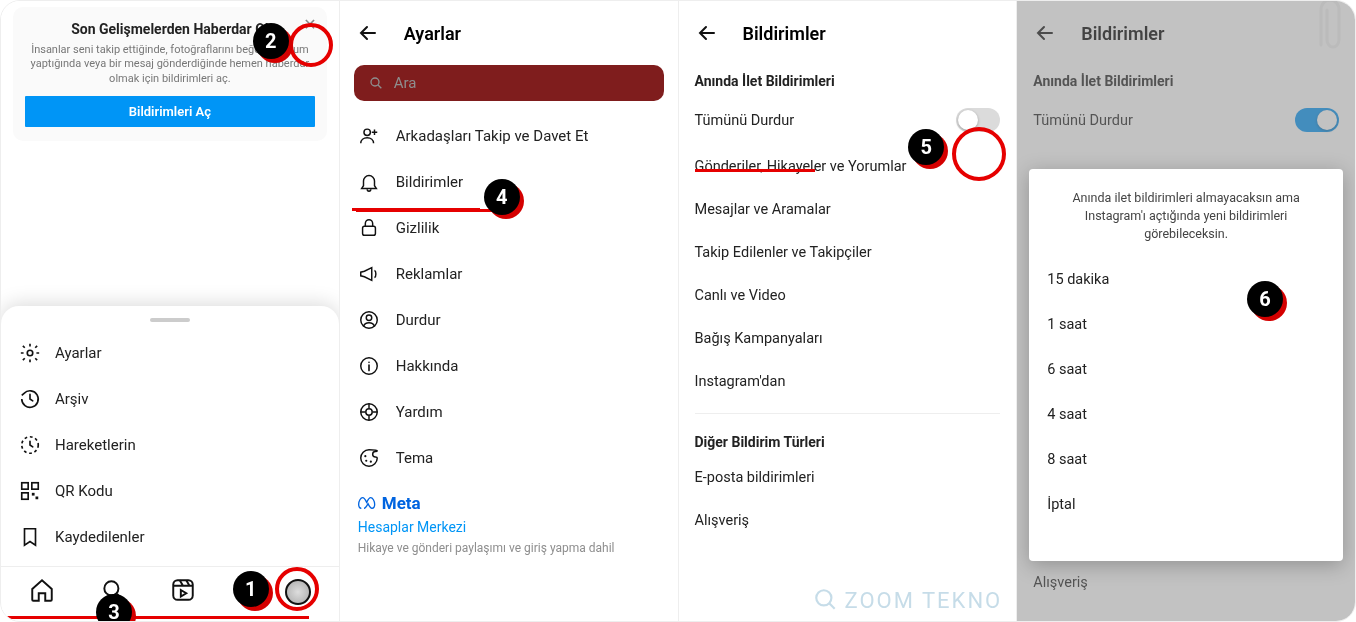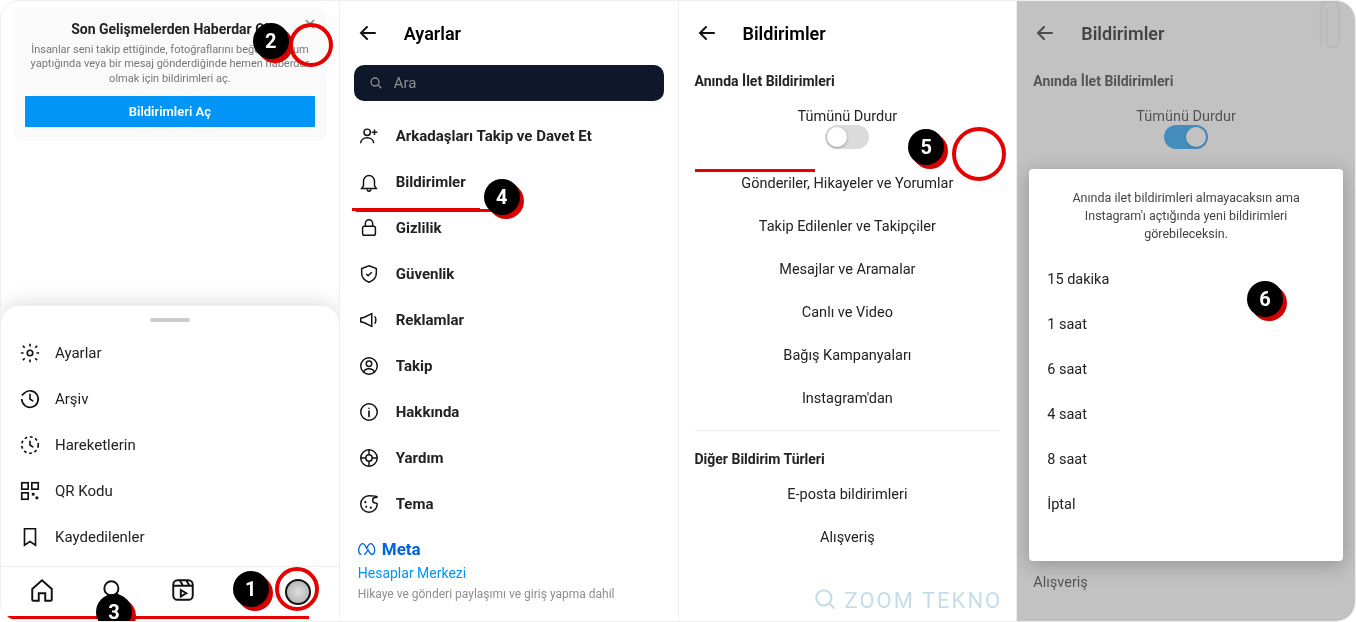--- a/index.html
+++ b/index.html
@@ -31,34 +31,34 @@
   .p1-item { display: flex; align-items: center; gap: 14px; padding: 12px 18px; font-size: 15px; color: #222; }
   .p1-item svg, .p1-item .ic { width: 22px; height: 22px; flex-shrink: 0; }
   .p1-tabbar { display: flex; justify-content: space-around; align-items: center; padding: 10px 6px 14px; border-top: 1px solid #eee; margin-top: 6px; }
   .p1-tab svg { width: 26px; height: 26px; }
   .p1-tab-avatar { width: 26px; height: 26px; border-radius: 50%; border: 2px solid #111; background: radial-gradient(circle, #ddd, #aaa); }
 
   
   .p2-header { display: flex; align-items: center; gap: 24px; padding: 20px 16px 14px; }
   .p2-back { width: 24px; height: 24px; }
   .p2-title { font-size: 18px; font-weight: 600; }
-  .p2-search { margin: 6px 14px 12px; background: #0f172a; border-radius: 10px; padding: 9px 14px; display: flex; align-items: center; gap: 10px; color: #8e8e8e; font-size: 15px; }
-  .p2-item { display: flex; align-items: center; gap: 16px; padding: 12px 18px; font-size: 15px; color: #222; font-weight: bold; }
+  .p2-search { margin: 6px 14px 12px; background: #7f1d1d; border-radius: 10px; padding: 9px 14px; display: flex; align-items: center; gap: 10px; color: #8e8e8e; font-size: 15px; }
+  .p2-item { display: flex; align-items: center; gap: 16px; padding: 12px 18px; font-size: 15px; color: #222; }
   .p2-item .ic { width: 22px; height: 22px; flex-shrink:0; display:flex; align-items:center; justify-content:center; }
   .p2-meta { padding: 12px 18px 2px; }
   .p2-meta-logo { font-size: 17px; font-weight: 700; color: #0064e0; display:flex; align-items:center; gap:4px;}
   .p2-meta-link { font-size: 14px; color: #0095f6; margin-top: 6px; }
   .p2-meta-sub { font-size: 12px; color: #8e8e8e; margin-top: 6px; }
 
   
   .p3-header { display: flex; align-items: center; gap: 24px; padding: 20px 16px 18px; }
   .p3-title { font-size: 18px; font-weight: 600; }
   .p3-section { padding: 0 16px; }
   .p3-section-h { font-size: 14px; font-weight: 700; color: #222; padding: 10px 0 6px; }
-  .p3-row { display: flex; align-items: center; justify-content: space-between; padding: 13px 0; font-size: 14.5px; color: #222; flex-direction: column; }
+  .p3-row { display: flex; align-items: center; justify-content: space-between; padding: 13px 0; font-size: 14.5px; color: #222; }
   .p3-divider { height: 1px; background: #eee; margin: 10px 16px; }
   .toggle { width: 44px; height: 24px; background: #dbdbdb; border-radius: 14px; position: relative; }
   .toggle .knob { position: absolute; top: 2px; left: 2px; width: 20px; height: 20px; background: #fff; border-radius: 50%; box-shadow: 0 1px 3px rgba(0,0,0,.3); }
   .toggle.on { background: #0095f6; }
   .toggle.on .knob { left: 22px; }
   .watermark { position: absolute; right: 14px; bottom: 8px; color: #b8d4e3; font-size: 22px; font-weight: 400; letter-spacing: 2px; display:flex; align-items:center; gap:6px; opacity:.8;}
 
   
   .p4 { background: #fff; position: relative; }
   .p4-dim { position: absolute; inset: 0; background: rgba(120,120,120,.45); }
@@ -196,44 +196,35 @@
           <svg viewBox="0 0 24 24" width="22" height="22">
             <rect x="5" y="10" width="14" height="10" rx="2" stroke="#111" stroke-width="1.6" fill="none"></rect>
             <path d="M8 10V7a4 4 0 1 1 8 0v3" stroke="#111" stroke-width="1.6" fill="none"></path>
           </svg>
         </div>
       <span>Gizlilik</span>
     </div>
     <div class="p2-item">
       <div class="ic">
           <svg viewBox="0 0 24 24" width="22" height="22">
-            <path d="M12 3l8 3v5c0 5-3.5 8.5-8 10-4.5-1.5-8-5-8-10V6z" stroke="#111" stroke-width="1.6" fill="none"></path>
-            <path d="M9 12l2 2 4-4" stroke="#111" stroke-width="1.6" fill="none"></path>
-          </svg>
-        </div>
-      <span>Güvenlik</span>
-    </div>
-    <div class="p2-item">
-      <div class="ic">
-          <svg viewBox="0 0 24 24" width="22" height="22">
             <path d="M3 10v4l4 1 8 4V5l-8 4z" stroke="#111" stroke-width="1.6" fill="none"></path>
             <path d="M18 8c2 1 2 7 0 8" stroke="#111" stroke-width="1.6" fill="none"></path>
           </svg>
         </div>
       <span>Reklamlar</span>
     </div>
     <div class="p2-item">
       <div class="ic">
           <svg viewBox="0 0 24 24" width="22" height="22">
             <circle cx="12" cy="12" r="9" stroke="#111" stroke-width="1.6" fill="none"></circle>
             <circle cx="12" cy="9.5" r="3" stroke="#111" stroke-width="1.6" fill="none"></circle>
             <path d="M6 19c1-3 4-4 6-4s5 1 6 4" stroke="#111" stroke-width="1.6" fill="none"></path>
           </svg>
         </div>
-      <span>Takip</span>
+      <span>Durdur</span>
     </div>
     <div class="p2-item">
       <div class="ic">
           <svg viewBox="0 0 24 24" width="22" height="22">
             <circle cx="12" cy="12" r="9" stroke="#111" stroke-width="1.6" fill="none"></circle>
             <path d="M12 8h.01M12 11v6" stroke="#111" stroke-width="1.8" stroke-linecap="round"></path>
           </svg>
         </div>
       <span>Hakkında</span>
     </div>
@@ -288,24 +279,24 @@
           </div>
       </div>
       <div class="red-underline" style="top:168px; left:16px; width:120px;"></div>
       <div class="step-badge" style="top:128px; right:72px;">5</div>
       <div class="red-circle" style="top:126px; right:10px; width:54px; height:54px;"></div>
 
       <div class="p3-row">
           <span>Gönderiler, Hikayeler ve Yorumlar</span>
         </div>
       <div class="p3-row">
+          <span>Mesajlar ve Aramalar</span>
+        </div>
+      <div class="p3-row">
           <span>Takip Edilenler ve Takipçiler</span>
-        </div>
-      <div class="p3-row">
-          <span>Mesajlar ve Aramalar</span>
         </div>
       <div class="p3-row">
           <span>Canlı ve Video</span>
         </div>
       <div class="p3-row">
           <span>Bağış Kampanyaları</span>
         </div>
       <div class="p3-row">
           <span>Instagram'dan</span>
         </div>

